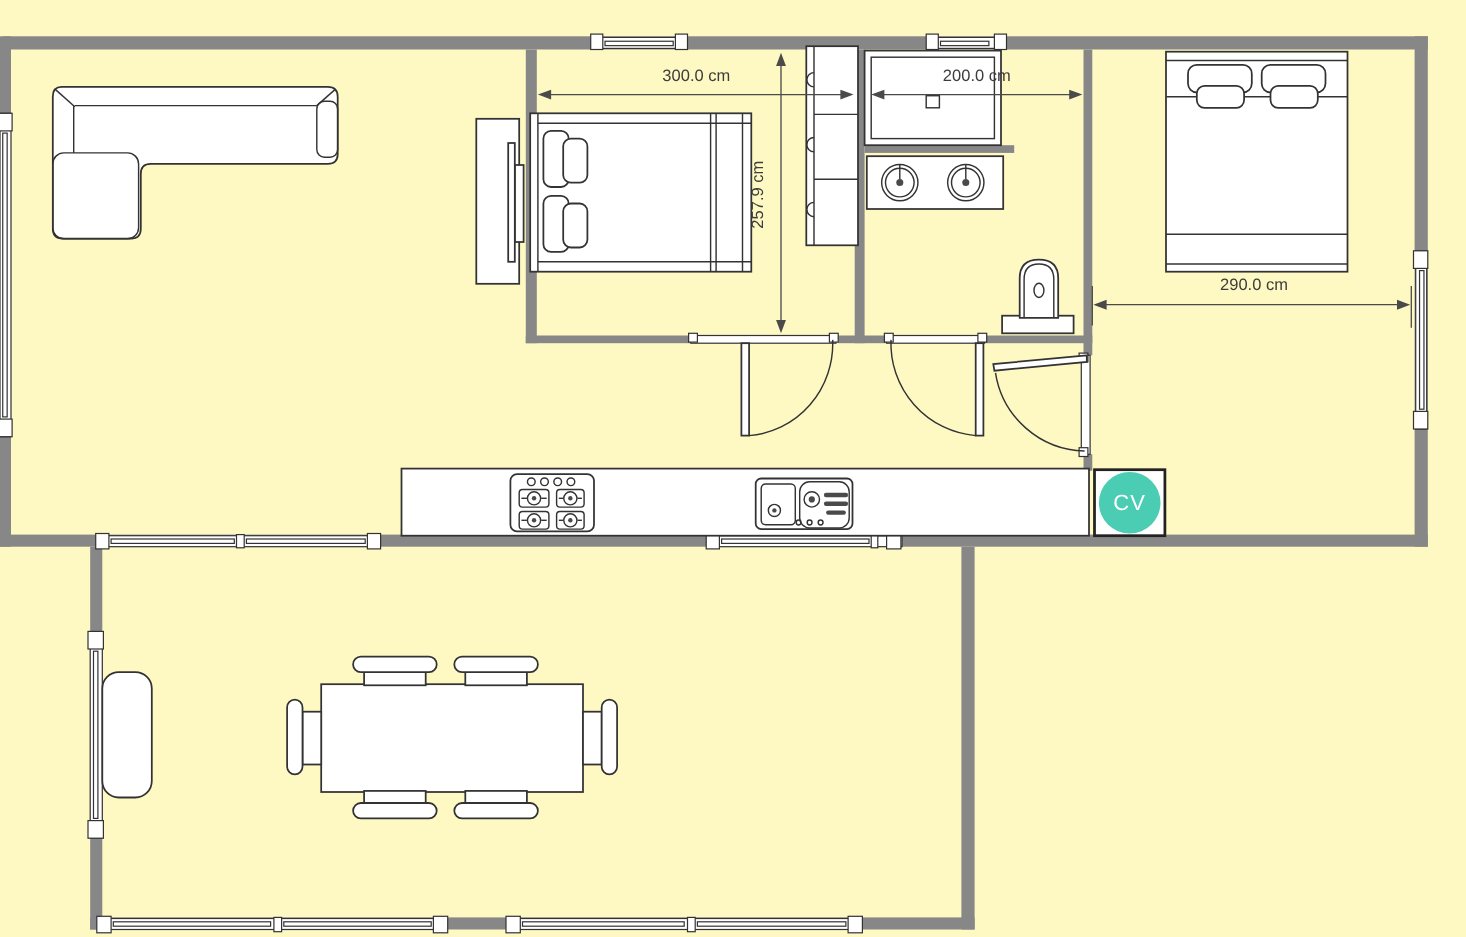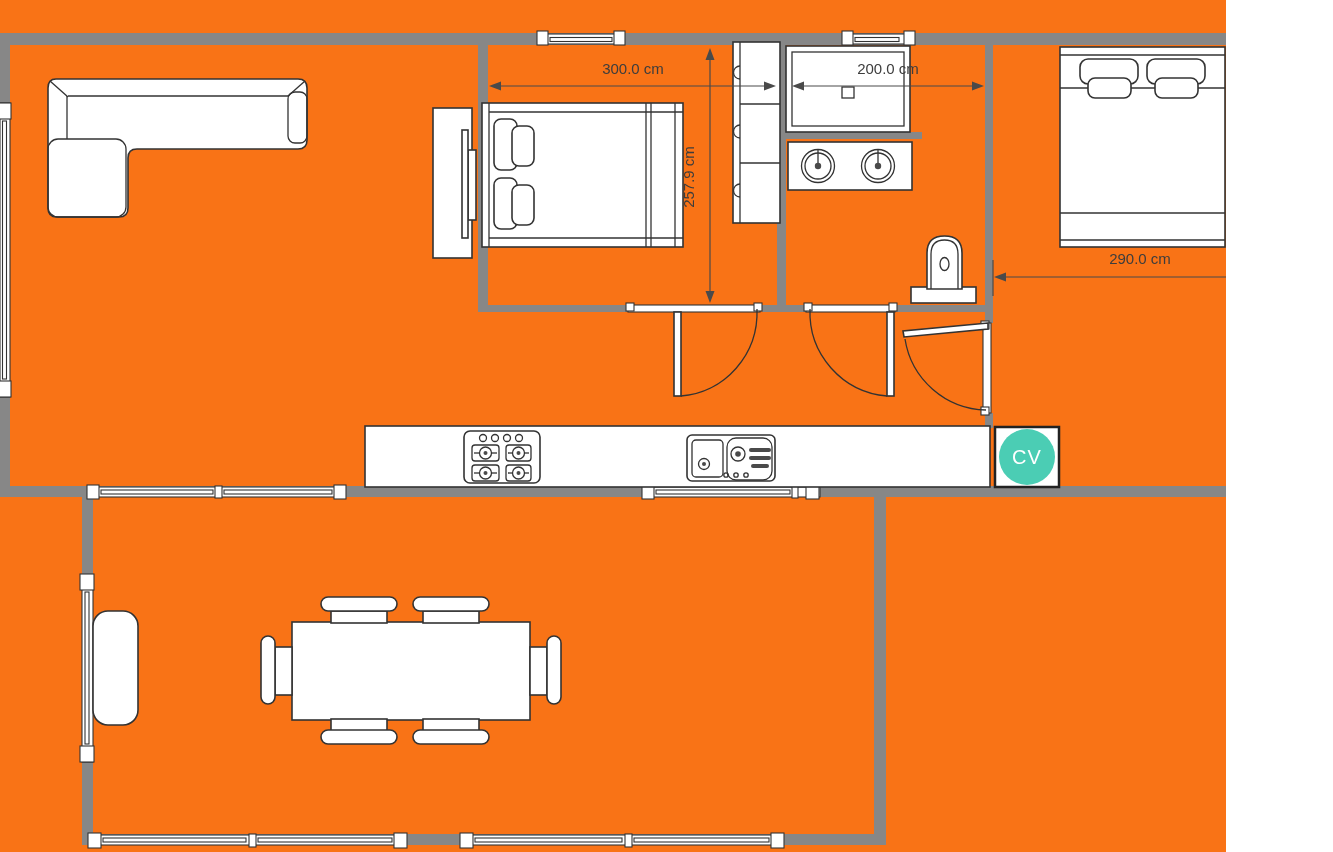--- a/index.html
+++ b/index.html
@@ -1,16 +1,16 @@
 <!DOCTYPE html>
 <html><head>
 <meta charset="utf-8">
 <style>
   html,body{margin:0;padding:0;background:#fff;}
-  .stage{position:relative;width:1226px;height:852px;background:#f97316;overflow:hidden;
+  .stage{position:relative;width:1333px;height:852px;background:#fef9c3;overflow:hidden;
          font-family:"Liberation Sans", sans-serif;}
   svg{display:block}
   svg text{font-family:"Liberation Sans", sans-serif;font-size:15px;fill:#3d3d3d;}
   .ln{fill:#ffffff;stroke:#333333;stroke-width:1.6;}
   .ln-thin{fill:none;stroke:#333333;stroke-width:1.3;}
   .glass{fill:#ffffff;stroke:#333333;stroke-width:1.1;}
   .dim{stroke:#4a4a4a;stroke-width:1.2;fill:none;}
   .dim-head{fill:#4a4a4a;stroke:none;}
   .badge-label{font-size:20px;fill:#ffffff;letter-spacing:1px;}
 </style>

